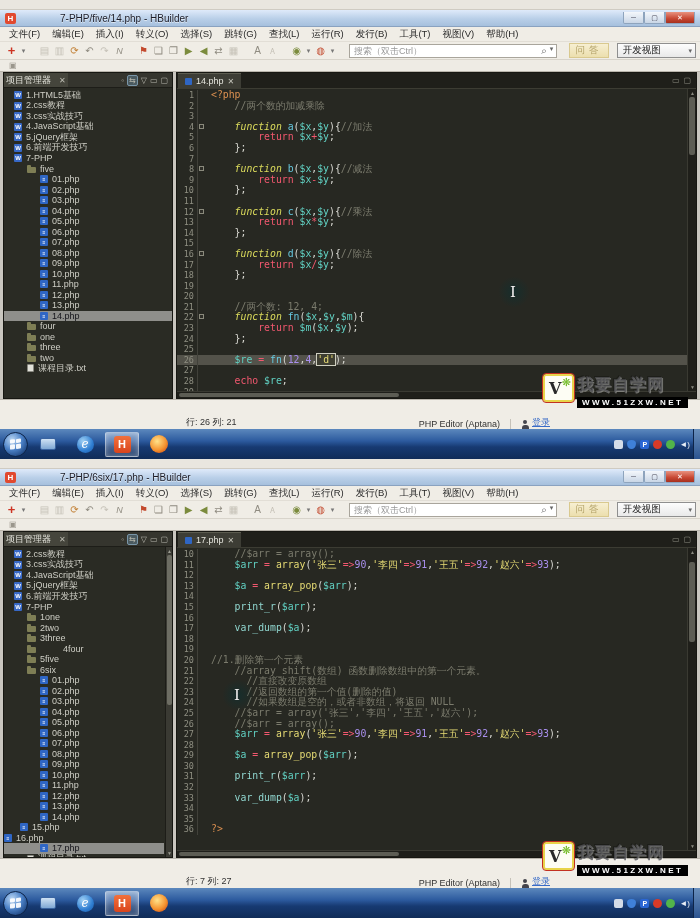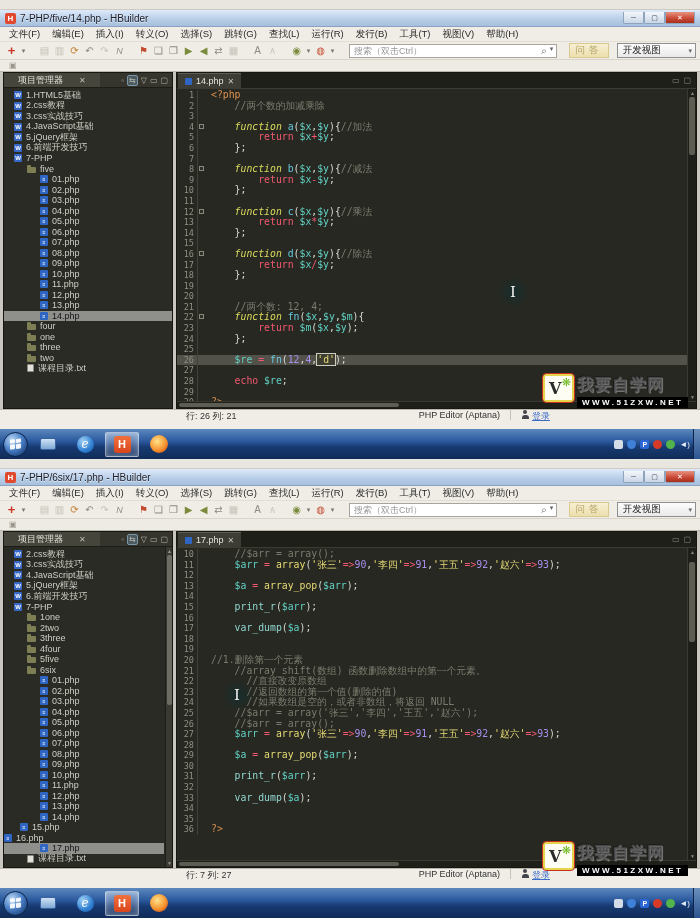--- a/index.html
+++ b/index.html
@@ -7,21 +7,21 @@
   .screen { position:relative; width:700px; height:918px; background:#d8d5ce; overflow:hidden; }
   .half { position:absolute; left:0; width:700px; height:459px; display:flex; flex-direction:column; }
   #half-top { top:0; } #half-bottom { top:459px; }
 
   .top-strip { height:10px; background:#e9e6df; border-bottom:1px solid #cfcbc2; }
   
   .titlebar { height:17px; display:flex; align-items:center; padding:0 5px; gap:4px;
     background:linear-gradient(#dfeafa,#b9cfe8 55%,#a6c0dd); border-bottom:1px solid #8aa2c0; }
   .app-ico { width:11px; height:11px; background:#e1492f; color:#fff; font-size:8px; font-weight:bold;
     display:flex; align-items:center; justify-content:center; border-radius:2px; }
-  .title-text { font-size:10px; color:#1d1d28; text-shadow:0 1px 0 rgba(255,255,255,.6); }
+  .title-text { font-size:10px; color:#1d1d28; text-shadow:0 1px 0 rgba(255,255,255,.6);margin-left:40px; }
   .win-btns { margin-left:auto; display:flex; }
   .wb { width:21px; height:12px; font-size:7px; color:#445; display:flex; align-items:center; justify-content:center;
     background:linear-gradient(#f4f7fb,#c9d6e6); border:1px solid #8ea4bd; border-top:0; border-radius:0 0 2px 2px; }
   .wb.close { width:30px; background:linear-gradient(#e9927f,#c74733 60%,#a6301e); color:#fff; }
   
   .menubar { height:15px; background:#f0ede6; display:flex; align-items:center; padding-left:3px; border-bottom:1px solid #e2ded6; }
   .menu-item { font-size:9.5px; color:#2a2a2a; padding:0 6px; }
   
   .toolbar { height:18px; background:#f0ede6; display:flex; align-items:center; padding:0 4px; border-bottom:1px solid #d8d4cb; }
   .tbi { width:15px; text-align:center; font-size:10px; color:#8f8b80; }
@@ -40,21 +40,21 @@
     border:1px solid #d9c98f; color:#b3a268; font-size:9.5px; display:flex; align-items:center; justify-content:center; letter-spacing:4px; }
   .tb-view { margin-left:8px; width:84px; height:15px; background:linear-gradient(#fdfdfd,#e9e9e9);
     border:1px solid #8f8f8f; font-size:9.5px; color:#222; display:flex; align-items:center; padding-left:5px; }
   .tb-view .car { margin-left:auto; }
   .substrip { height:12px; background:#eeebe4; border-bottom:1px solid #b9b5ac; display:flex; align-items:center; }
   .ss-ico { font-size:8px; color:#9a968c; margin-left:9px; }
   
   .main { flex:1; display:flex; background:#c9c6bf; padding:0 3px; gap:3px; overflow:hidden; }
   .sidebar { width:170px; background:#2a2b24; border:1px solid #171712; display:flex; flex-direction:column; position:relative; }
   .sb-head { height:15px; background:#35352e; display:flex; align-items:center; border-bottom:1px solid #1d1d18; }
-  .sb-tab { display:flex; align-items:center; gap:16px; padding:0 14px; height:100%; background:#45453c;
+  .sb-tab { display:flex; align-items:center; gap:8px; padding:0 2px; height:100%; background:#45453c;
     color:#e2e2da; font-size:9px; }
   .sb-tab .x { color:#bcbcb2; font-size:8px; }
   .sb-tools { margin-left:auto; display:flex; align-items:center; gap:3px; padding-right:4px; }
   .sb-tool { font-size:8px; color:#b5b5ab; }
   .sb-tool.boxed { border:1px solid #7a96a8; background:#4a5a60; border-radius:2px; padding:0 1px; }
   .tree { flex:1; padding-top:2px; overflow:hidden; }
   .tree-row { height:10.5px; display:flex; align-items:center; font-size:9px; color:#cfcfc6; white-space:nowrap; }
   .tree-row.sel { background:#8f8f8b; color:#14141a; }
   .tree-row .lbl { margin-left:4px; }
   .ic { flex:none; display:inline-block; }
@@ -88,21 +88,21 @@
   .tk-f { color:#66c9e0; } .tk-v { color:#61d0c2; } .tk-r { color:#f2586f; }
   .tk-n { color:#a98fee; } .tk-s { color:#e6db74; } .tk-b { color:#e6db74; }
   .tk-g { color:#90d6cf; } .tk-t { color:#dc9050; }
   .tk-d { color:#e6db74; outline:1px solid #cfcfc0; background:#3e3e32; }
   .vscroll { width:9px; background:#1f1f1a; border-left:1px solid #3a3a32; position:relative; }
   .vscroll .thumb { position:absolute; left:1px; width:6px; background:#5d5d54; border-radius:2px; }
   .vscroll .ar { position:absolute; left:0; width:9px; text-align:center; font-size:5px; color:#8a8a80; }
   .hscroll { height:7px; background:#1f1f1a; border-top:1px solid #3a3a32; position:relative; }
   .hscroll .thumb { position:absolute; top:1px; left:2px; height:4px; width:220px; background:#5d5d54; border-radius:2px; }
   
-  .statusbar { height:20px; background:#f0ede6; border-top:1px solid #b9b5ac; display:flex; align-items:flex-start; font-size:9px; color:#333; }
+  .statusbar { height:30px; background:#f0ede6; border-top:1px solid #b9b5ac; display:flex; align-items:flex-end; font-size:9px; color:#333; }
   .sb-pos { padding-left:186px; }
   .flexsp { flex:1; }
   .sb-sep { width:1px; height:10px; background:#c6c2b9; margin:0 10px; }
   .person { width:8px; height:9px; position:relative; margin-right:3px; }
   .person::before { content:""; position:absolute; top:0; left:2px; width:4px; height:4px; border-radius:50%; background:#44444c; }
   .person::after { content:""; position:absolute; bottom:0; left:0.5px; width:7px; height:4px; border-radius:3px 3px 0 0; background:#44444c; }
   .login { color:#3a6cc8; text-decoration:underline; }
   .sb-pad { width:150px; }
   
   .taskbar { height:30px; background:linear-gradient(#5c88bd,#2c5a9e 40%,#173a72 60%,#102c58); display:flex; align-items:center; padding-left:3px; gap:3px; position:relative; }
@@ -562,21 +562,21 @@
               <span class="lbl">1one</span>
             </div>
             <div class="tree-row" style="padding-left: 23px;">
               <span class="ic ic-folder"></span>
               <span class="lbl">2two</span>
             </div>
             <div class="tree-row" style="padding-left: 23px;">
               <span class="ic ic-folder"></span>
               <span class="lbl">3three</span>
             </div>
-            <div class="tree-row" style="padding-left: 23px;">
+            <div class="tree-row" style="padding-left: 23px; gap: 23px;">
               <span class="ic ic-folder"></span>
               <span class="lbl">4four</span>
             </div>
             <div class="tree-row" style="padding-left: 23px;">
               <span class="ic ic-folder"></span>
               <span class="lbl">5five</span>
             </div>
             <div class="tree-row" style="padding-left: 23px;">
               <span class="ic ic-folder"></span>
               <span class="lbl">6six</span>

